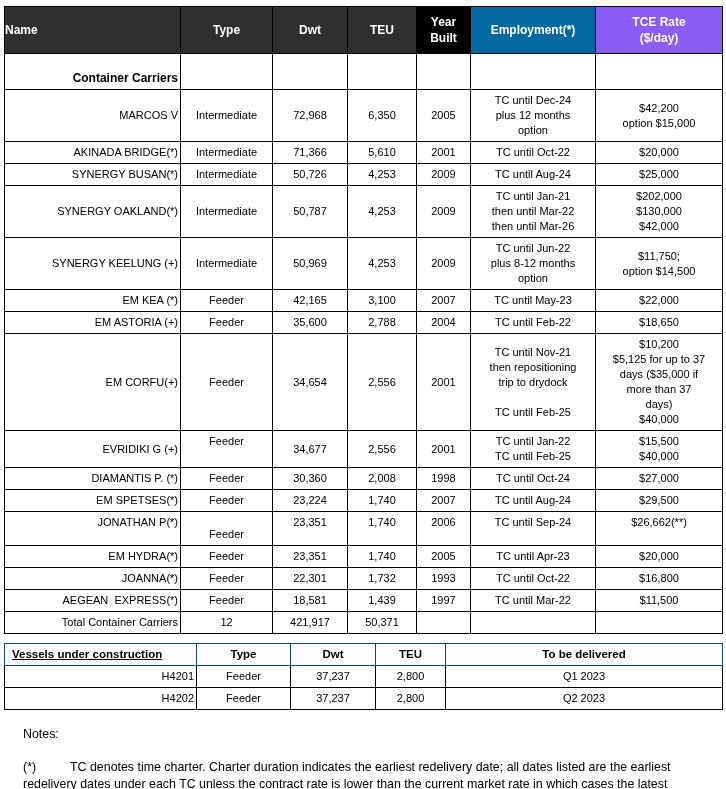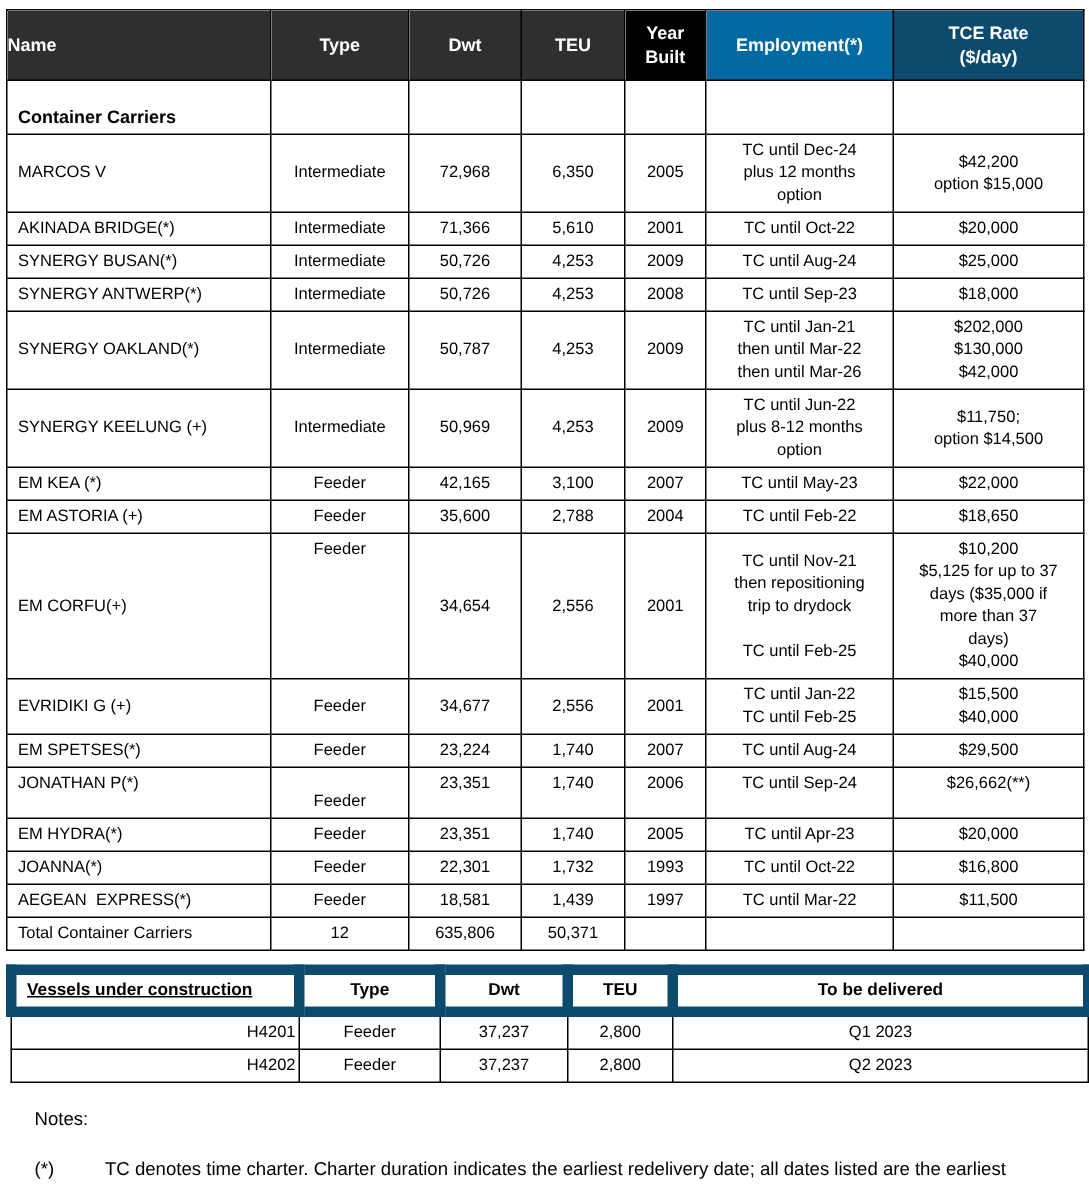--- a/index.html
+++ b/index.html
@@ -30,21 +30,21 @@
     font-weight:bold;
     font-size:12px;
     line-height:16px;
     height:40px;
     border:1px solid #000;
   }
   #fleet thead th + th { border-left:1px solid #4a4a4a; }
   #fleet thead th.col-name { text-align:left; padding-left:0; }
 
   
-  #fleet td.col-name { text-align:left; padding-left:7px; }
+  #fleet td.col-name { text-align:right; padding-left:7px; }
 
   
   #fleet tbody tr:nth-child(1) { height:36px; }
   #fleet tbody tr:nth-child(1) td { vertical-align:bottom; }
   #fleet tbody tr:nth-child(1) td.col-name { font-weight:bold; font-size:12px; }
 
   
   #fleet tbody tr:nth-child(10) td.col-type { vertical-align:top; }
 
   
@@ -56,21 +56,21 @@
   #fleet tbody tr:nth-child(18) td { font-weight:bold; }
   #fleet tbody tr:nth-child(18) td.col-name { text-align:right; padding-left:2px; }
 
   
   #newbuild { margin-top:9px; }
   #newbuild thead th {
     background:#fff;
     color:#000;
     font-weight:bold;
     font-size:11.5px;
-    border:7px solid #0c4a6e;
+    border:1px solid #0c4a6e;
   }
   #newbuild thead th.col-name {
     text-align:left; padding-left:7px; text-decoration:underline;
   }
   #newbuild td.col-name { text-align:right; padding-left:7px; }
 
   
   .notes { margin-top:16px; font-size:12.4px; line-height:17px; padding:0 3px; }
   .notes p { margin:16px; }
   .note-marker { display:inline-block; width:47px; }
@@ -92,21 +92,21 @@
     </colgroup>
     <thead>
       <tr>
         <th class="col-name" style="background: rgb(47, 47, 47); color: rgb(255, 255, 255);">Name</th>
         <th class="col-type" style="background: rgb(47, 47, 47); color: rgb(255, 255, 255);">Type</th>
         <th class="col-dwt" style="background: rgb(47, 47, 47); color: rgb(255, 255, 255);">Dwt</th>
         <th class="col-teu" style="background: rgb(47, 47, 47); color: rgb(255, 255, 255);">TEU</th>
         <th class="col-year" style="background: #000000; color: rgb(255, 255, 255);">Year
 Built</th>
         <th class="col-employment" style="background: #0369a1; color: rgb(255, 255, 255);">Employment(*)</th>
-        <th class="col-tce" style="background: #0c4a6e; color: rgb(255, 255, 255);">TCE Rate
+        <th class="col-tce" style="background: #8b5cf6; color: rgb(255, 255, 255);">TCE Rate
 ($/day)</th>
       </tr>
     </thead>
     <tbody id="fleet-body">
         <tr>
           <td class="col-name">Container Carriers</td>
           <td class="col-type"></td>
           <td class="col-dwt"></td>
           <td class="col-teu"></td>
           <td class="col-year"></td>
@@ -135,29 +135,20 @@
           <td class="col-tce">$20,000</td>
         </tr>
         <tr>
           <td class="col-name">SYNERGY BUSAN(*)</td>
           <td class="col-type">Intermediate</td>
           <td class="col-dwt">50,726</td>
           <td class="col-teu">4,253</td>
           <td class="col-year">2009</td>
           <td class="col-employment">TC until Aug-24</td>
           <td class="col-tce">$25,000</td>
-        </tr>
-        <tr>
-          <td class="col-name">SYNERGY ANTWERP(*)</td>
-          <td class="col-type">Intermediate</td>
-          <td class="col-dwt">50,726</td>
-          <td class="col-teu">4,253</td>
-          <td class="col-year">2008</td>
-          <td class="col-employment">TC until Sep-23</td>
-          <td class="col-tce">$18,000</td>
         </tr>
         <tr>
           <td class="col-name">SYNERGY OAKLAND(*)</td>
           <td class="col-type">Intermediate</td>
           <td class="col-dwt">50,787</td>
           <td class="col-teu">4,253</td>
           <td class="col-year">2009</td>
           <td class="col-employment">TC until Jan-21
 then until Mar-22
 then until Mar-26</td>
@@ -218,20 +209,29 @@
           <td class="col-type">Feeder</td>
           <td class="col-dwt">34,677</td>
           <td class="col-teu">2,556</td>
           <td class="col-year">2001</td>
           <td class="col-employment">TC until Jan-22
 TC until Feb-25</td>
           <td class="col-tce">$15,500
 $40,000</td>
         </tr>
         <tr>
+          <td class="col-name">DIAMANTIS P. (*)</td>
+          <td class="col-type">Feeder</td>
+          <td class="col-dwt">30,360</td>
+          <td class="col-teu">2,008</td>
+          <td class="col-year">1998</td>
+          <td class="col-employment">TC until Oct-24</td>
+          <td class="col-tce">$27,000</td>
+        </tr>
+        <tr>
           <td class="col-name">EM SPETSES(*)</td>
           <td class="col-type">Feeder</td>
           <td class="col-dwt">23,224</td>
           <td class="col-teu">1,740</td>
           <td class="col-year">2007</td>
           <td class="col-employment">TC until Aug-24</td>
           <td class="col-tce">$29,500</td>
         </tr>
         <tr>
           <td class="col-name">JONATHAN P(*)</td>
@@ -265,21 +265,21 @@
           <td class="col-type">Feeder</td>
           <td class="col-dwt">18,581</td>
           <td class="col-teu">1,439</td>
           <td class="col-year">1997</td>
           <td class="col-employment">TC until Mar-22</td>
           <td class="col-tce">$11,500</td>
         </tr>
         <tr>
           <td class="col-name">Total Container Carriers</td>
           <td class="col-type">12</td>
-          <td class="col-dwt">635,806</td>
+          <td class="col-dwt">421,917</td>
           <td class="col-teu">50,371</td>
           <td class="col-year"></td>
           <td class="col-employment"></td>
           <td class="col-tce"></td>
         </tr>
       </tbody>
   </table>
 
   <table id="newbuild">
     <colgroup>

